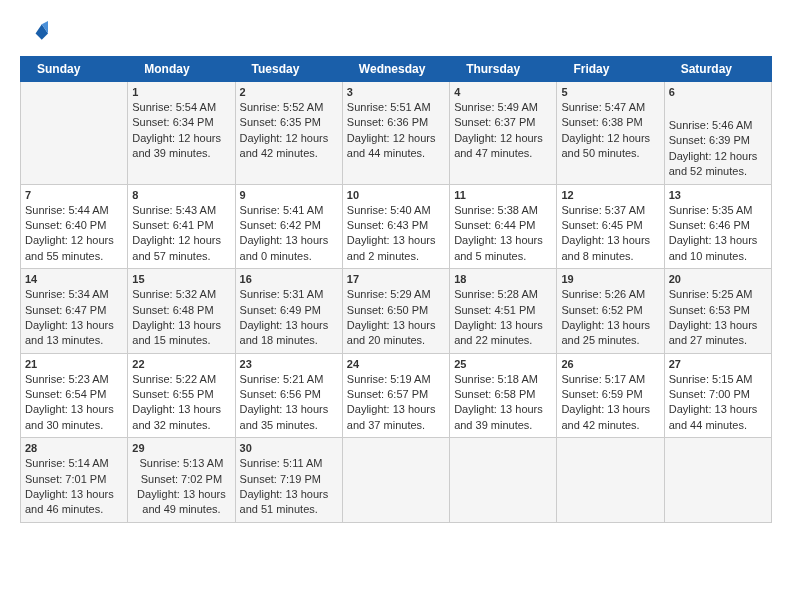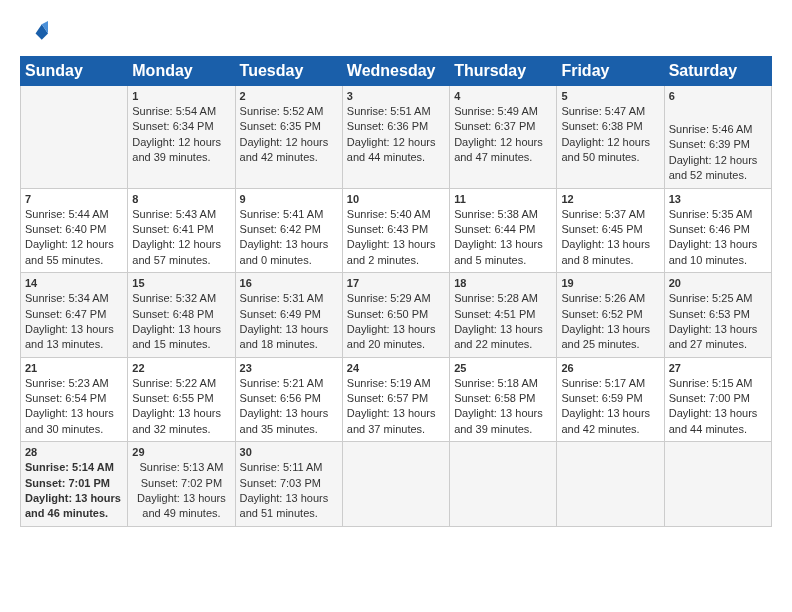--- a/index.html
+++ b/index.html
@@ -53,23 +53,23 @@
       color: #555;
     }
     table {
       width: 100%;
       border-collapse: collapse;
       table-layout: fixed;
     }
     thead tr th {
       background-color: #1a5faa;
       color: #fff;
-      font-size: 16px;
-      font-weight: bold;
-      padding: 5px 4px;
+      font-size: 12px;
+      font-weight: bold;
+      padding: 5px 16px;
       text-align: left;
       border: 1px solid #1a5faa;
     }
     tbody tr td {
       border: 1px solid #ccc;
       vertical-align: top;
       padding: 4px 4px 4px 4px;
       font-size: 9.5px;
       color: #333;
       height: 80px;
@@ -319,36 +319,36 @@
             <span class="day-num">27</span>
             <div class="cell-info" style="white-space: pre-line;">Sunrise: 5:15 AM
 Sunset: 7:00 PM
 Daylight: 13 hours
 and 44 minutes.</div>
           </td>
         </tr>
         <tr>
           <td>
             <span class="day-num">28</span>
-            <div class="cell-info" style="white-space: pre-line; font-weight: bold;">Sunrise: 5:14 AM
+            <div class="cell-info" style="white-space: pre-line;">Sunrise: 5:14 AM
 Sunset: 7:01 PM
 Daylight: 13 hours
 and 46 minutes.</div>
           </td>
           <td>
             <span class="day-num">29</span>
             <div class="cell-info" style="white-space: pre-line; text-align: center;">Sunrise: 5:13 AM
 Sunset: 7:02 PM
 Daylight: 13 hours
 and 49 minutes.</div>
           </td>
           <td>
             <span class="day-num">30</span>
             <div class="cell-info" style="white-space: pre-line;">Sunrise: 5:11 AM
-Sunset: 7:03 PM
+Sunset: 7:19 PM
 Daylight: 13 hours
 and 51 minutes.</div>
           </td>
           <td></td>
           <td></td>
           <td></td>
           <td></td>
         </tr>
       </tbody>
   </table>

